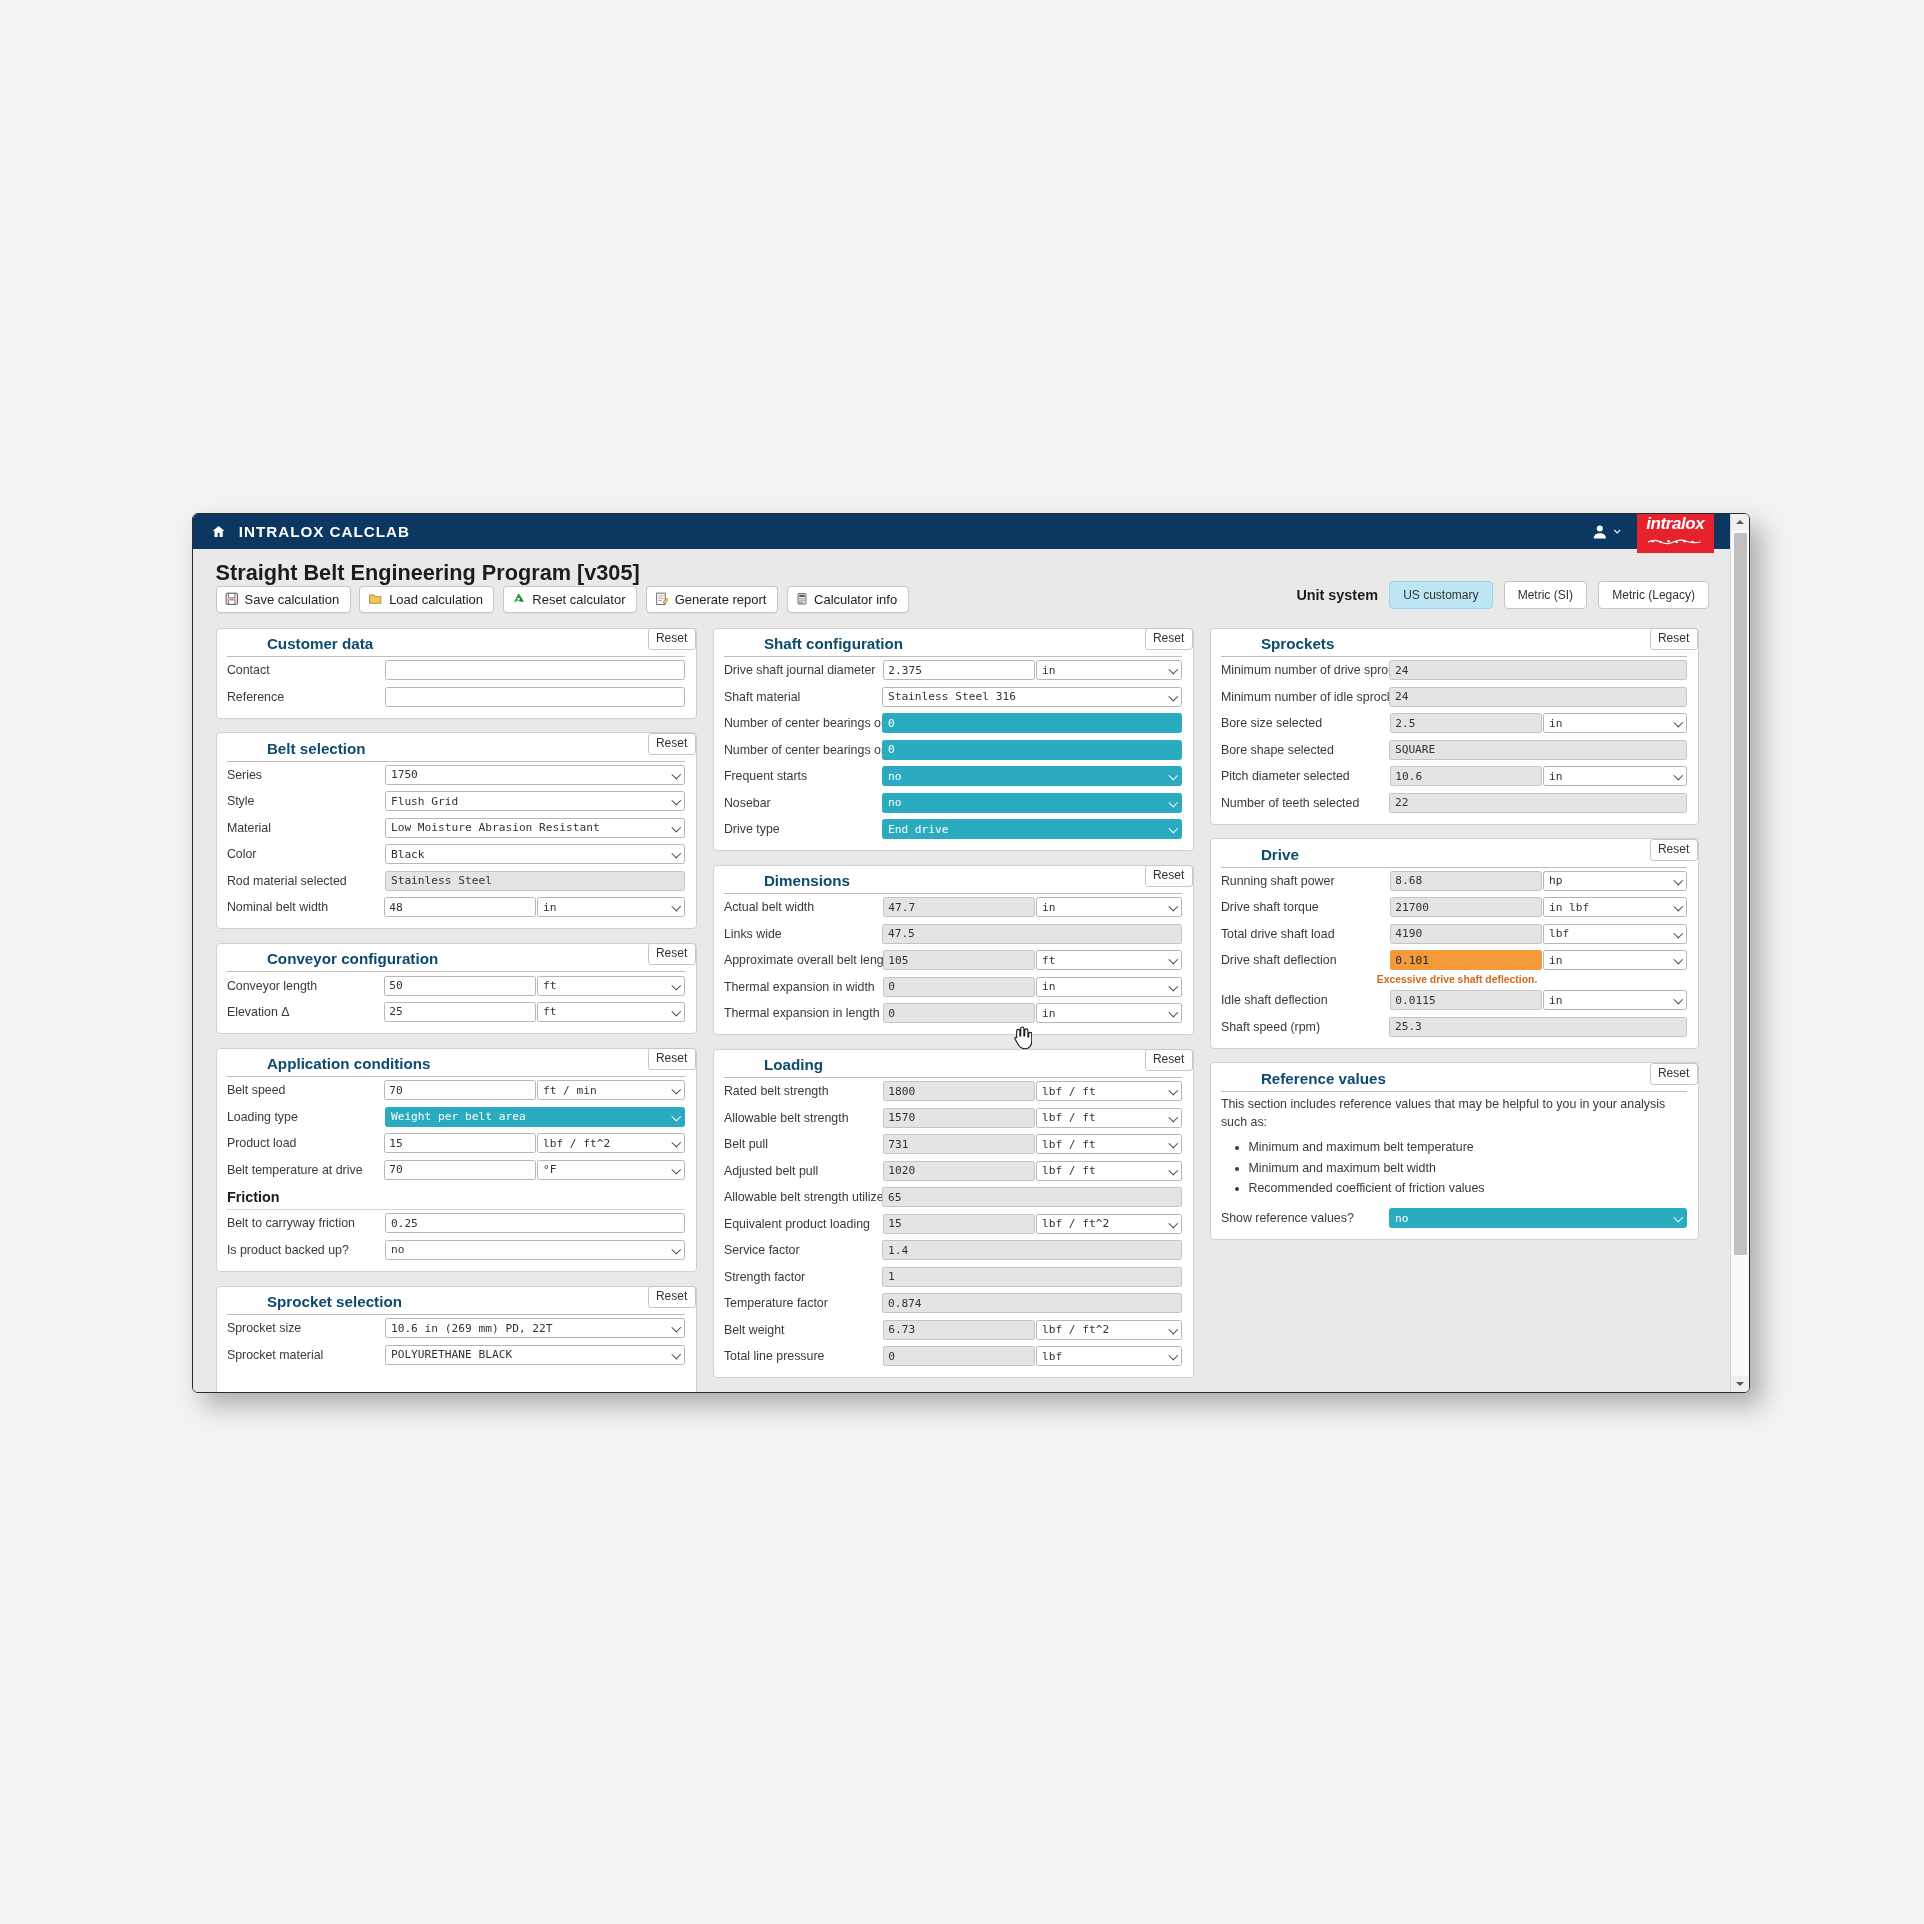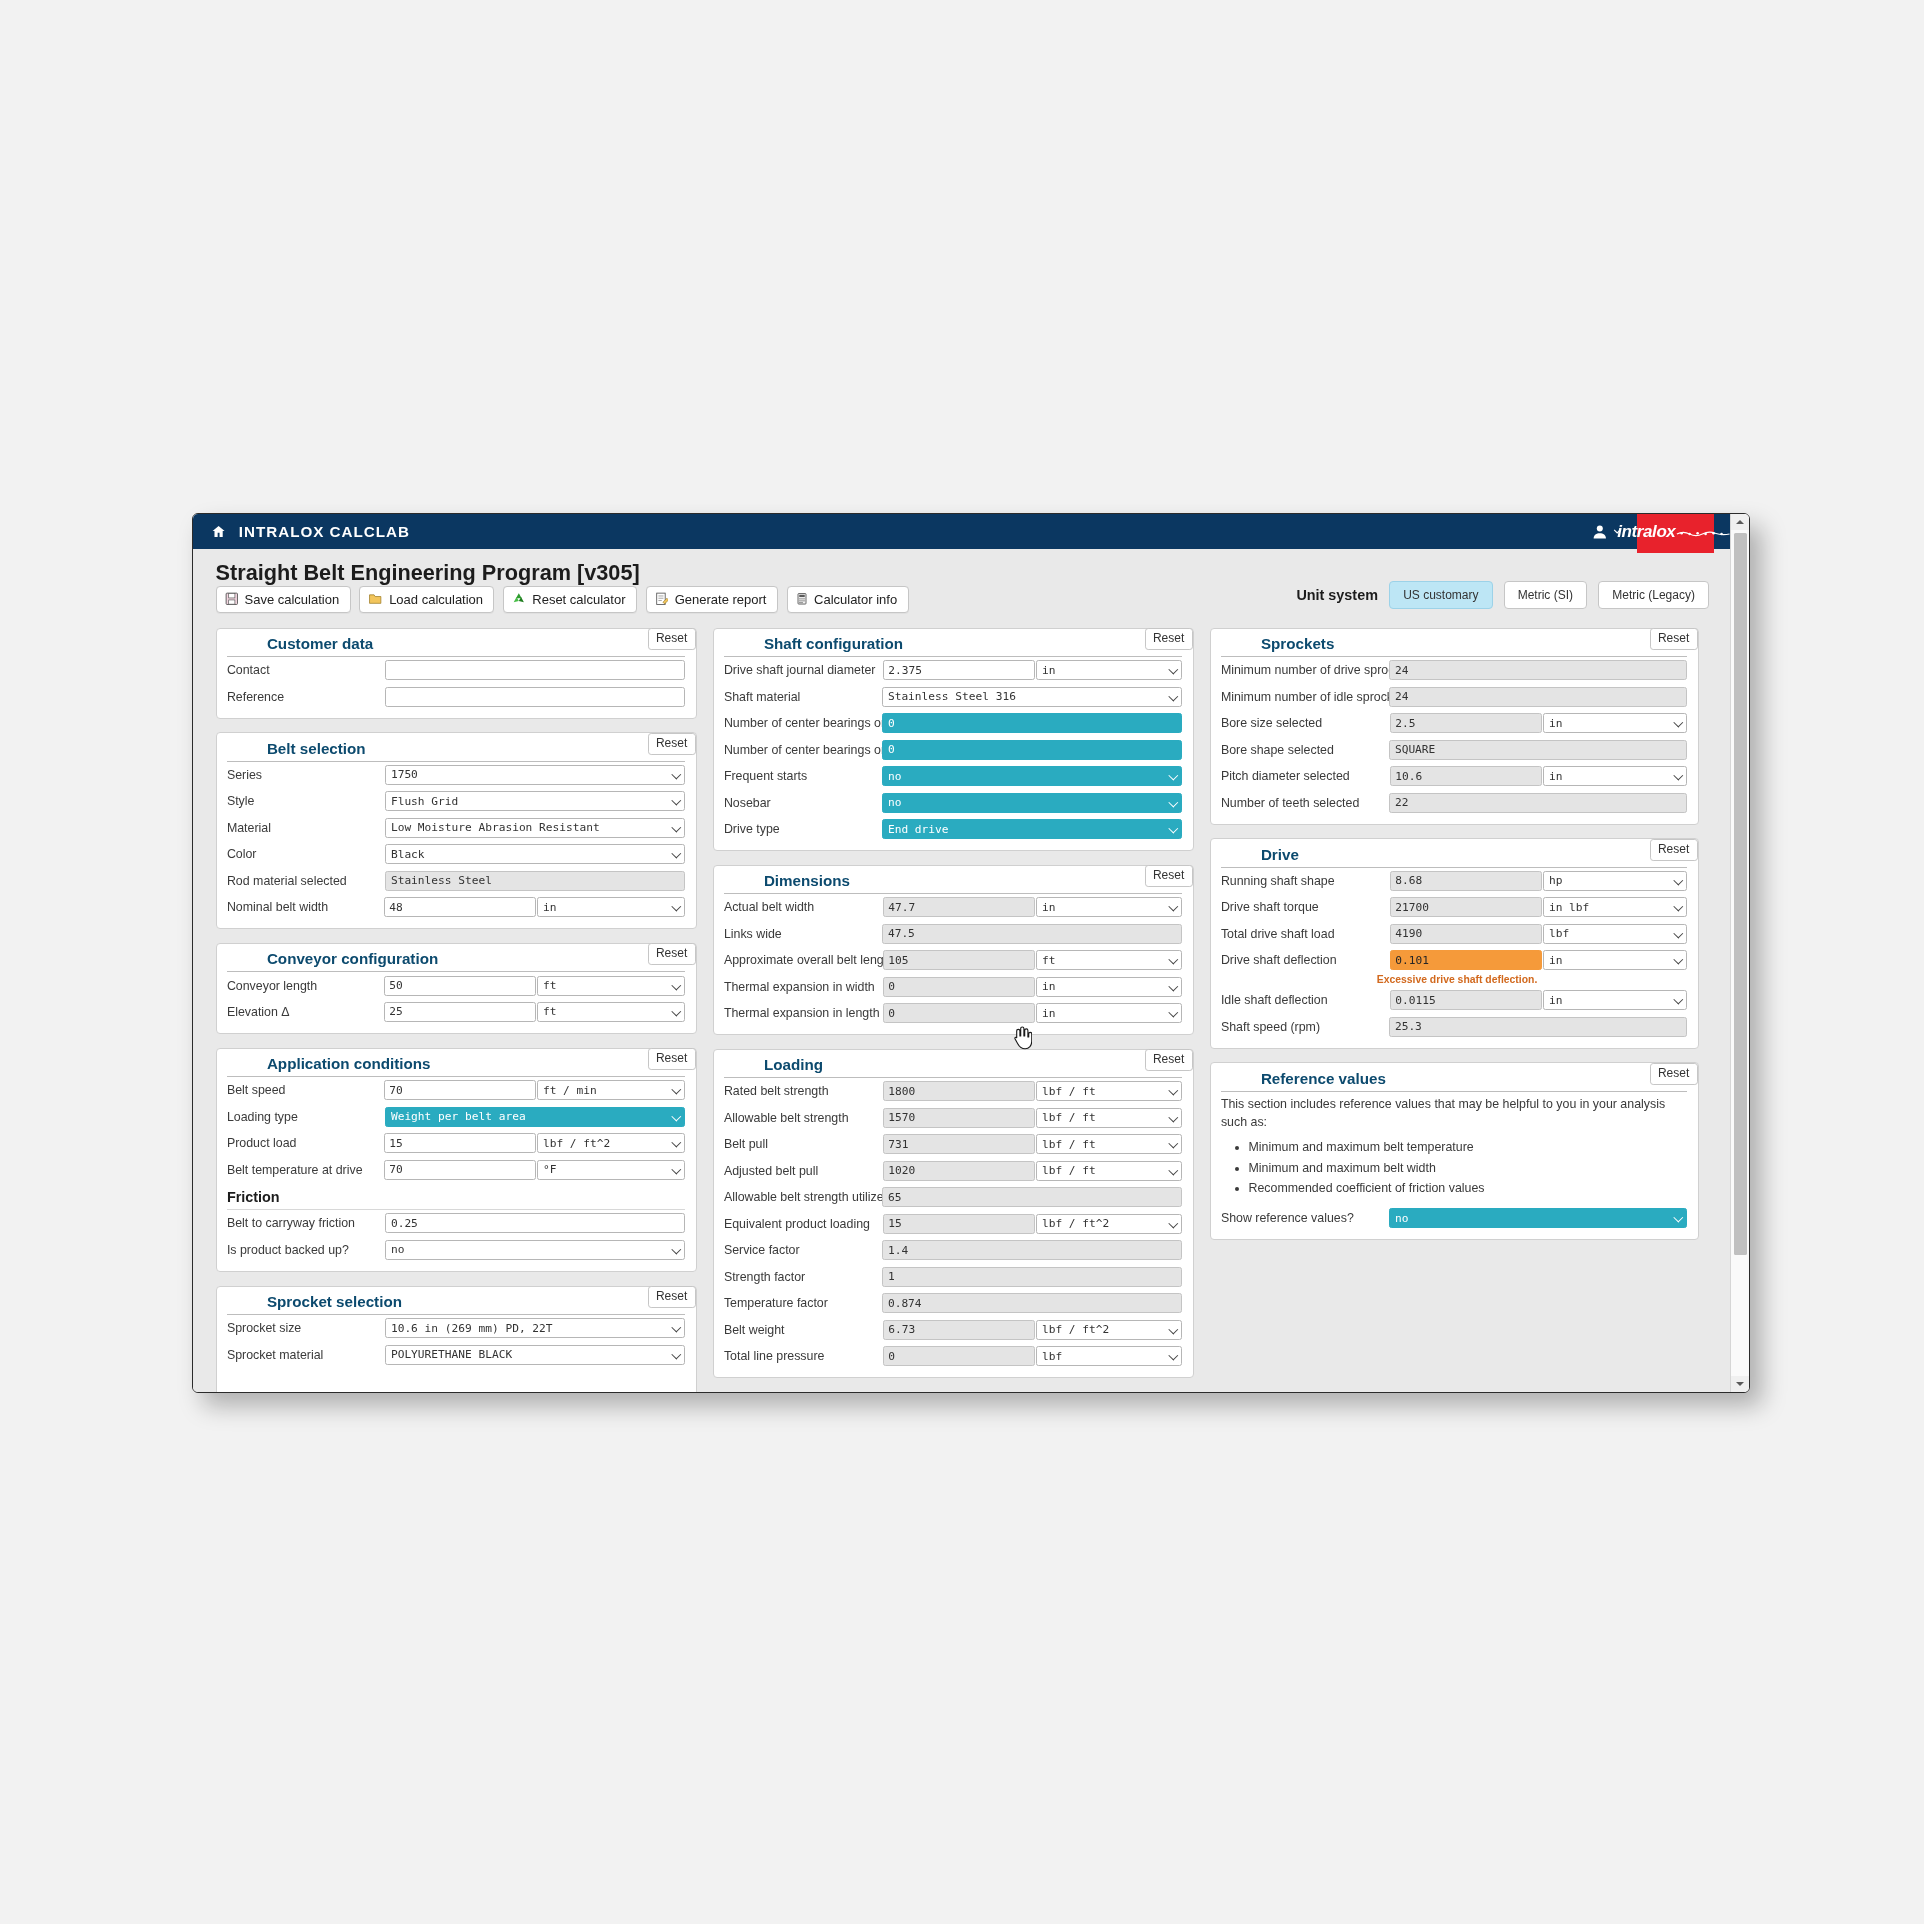--- a/index.html
+++ b/index.html
@@ -38,21 +38,21 @@
   .brand-text{
     color:#ffffff;font-weight:bold;font-size:15.2px;letter-spacing:1px;
   }
   .nav-right{
     position:absolute;right:0;top:0;height:100%;
     display:flex;align-items:center;
   }
   .user-chip{display:flex;align-items:center;gap:3.2px;margin-right:14.4px;cursor:pointer;}
   .logo-box{
     width:77px;height:43px;background:#e8222c;
-    display:flex;flex-direction:row;align-items:center;justify-content:center;
+    display:flex;flex-direction:column;align-items:center;justify-content:center;
     margin-right:17.6px;
   }
   .logo-word{color:#fff;font-weight:bold;font-size:17px;letter-spacing:-0.4px;font-style:italic;line-height:1;}
   .logo-chain{margin-top:1.6px;}
 
   
   .page-head{
     padding:11.2px 22.5px 0 22.5px;
     position:relative;
   }
@@ -676,21 +676,21 @@
               </span>
           </div>
         </div>
 
         <div class="panel">
           <div class="panel-head">
             <span class="panel-title">Drive</span>
             <button class="reset-btn">Reset</button>
           </div>
           <div class="row">
-            <span class="lbl">Running shaft shape</span>
+            <span class="lbl">Running shaft power</span>
             <span class="ctl">
               <span class="fld ro w-val">8.68</span>
               <span class="fld sel w-unit">hp</span>
             </span>
           </div>
           <div class="row">
             <span class="lbl">Drive shaft torque</span>
             <span class="ctl">
               <span class="fld ro w-val">21700</span>
               <span class="fld sel w-unit">in lbf</span>

